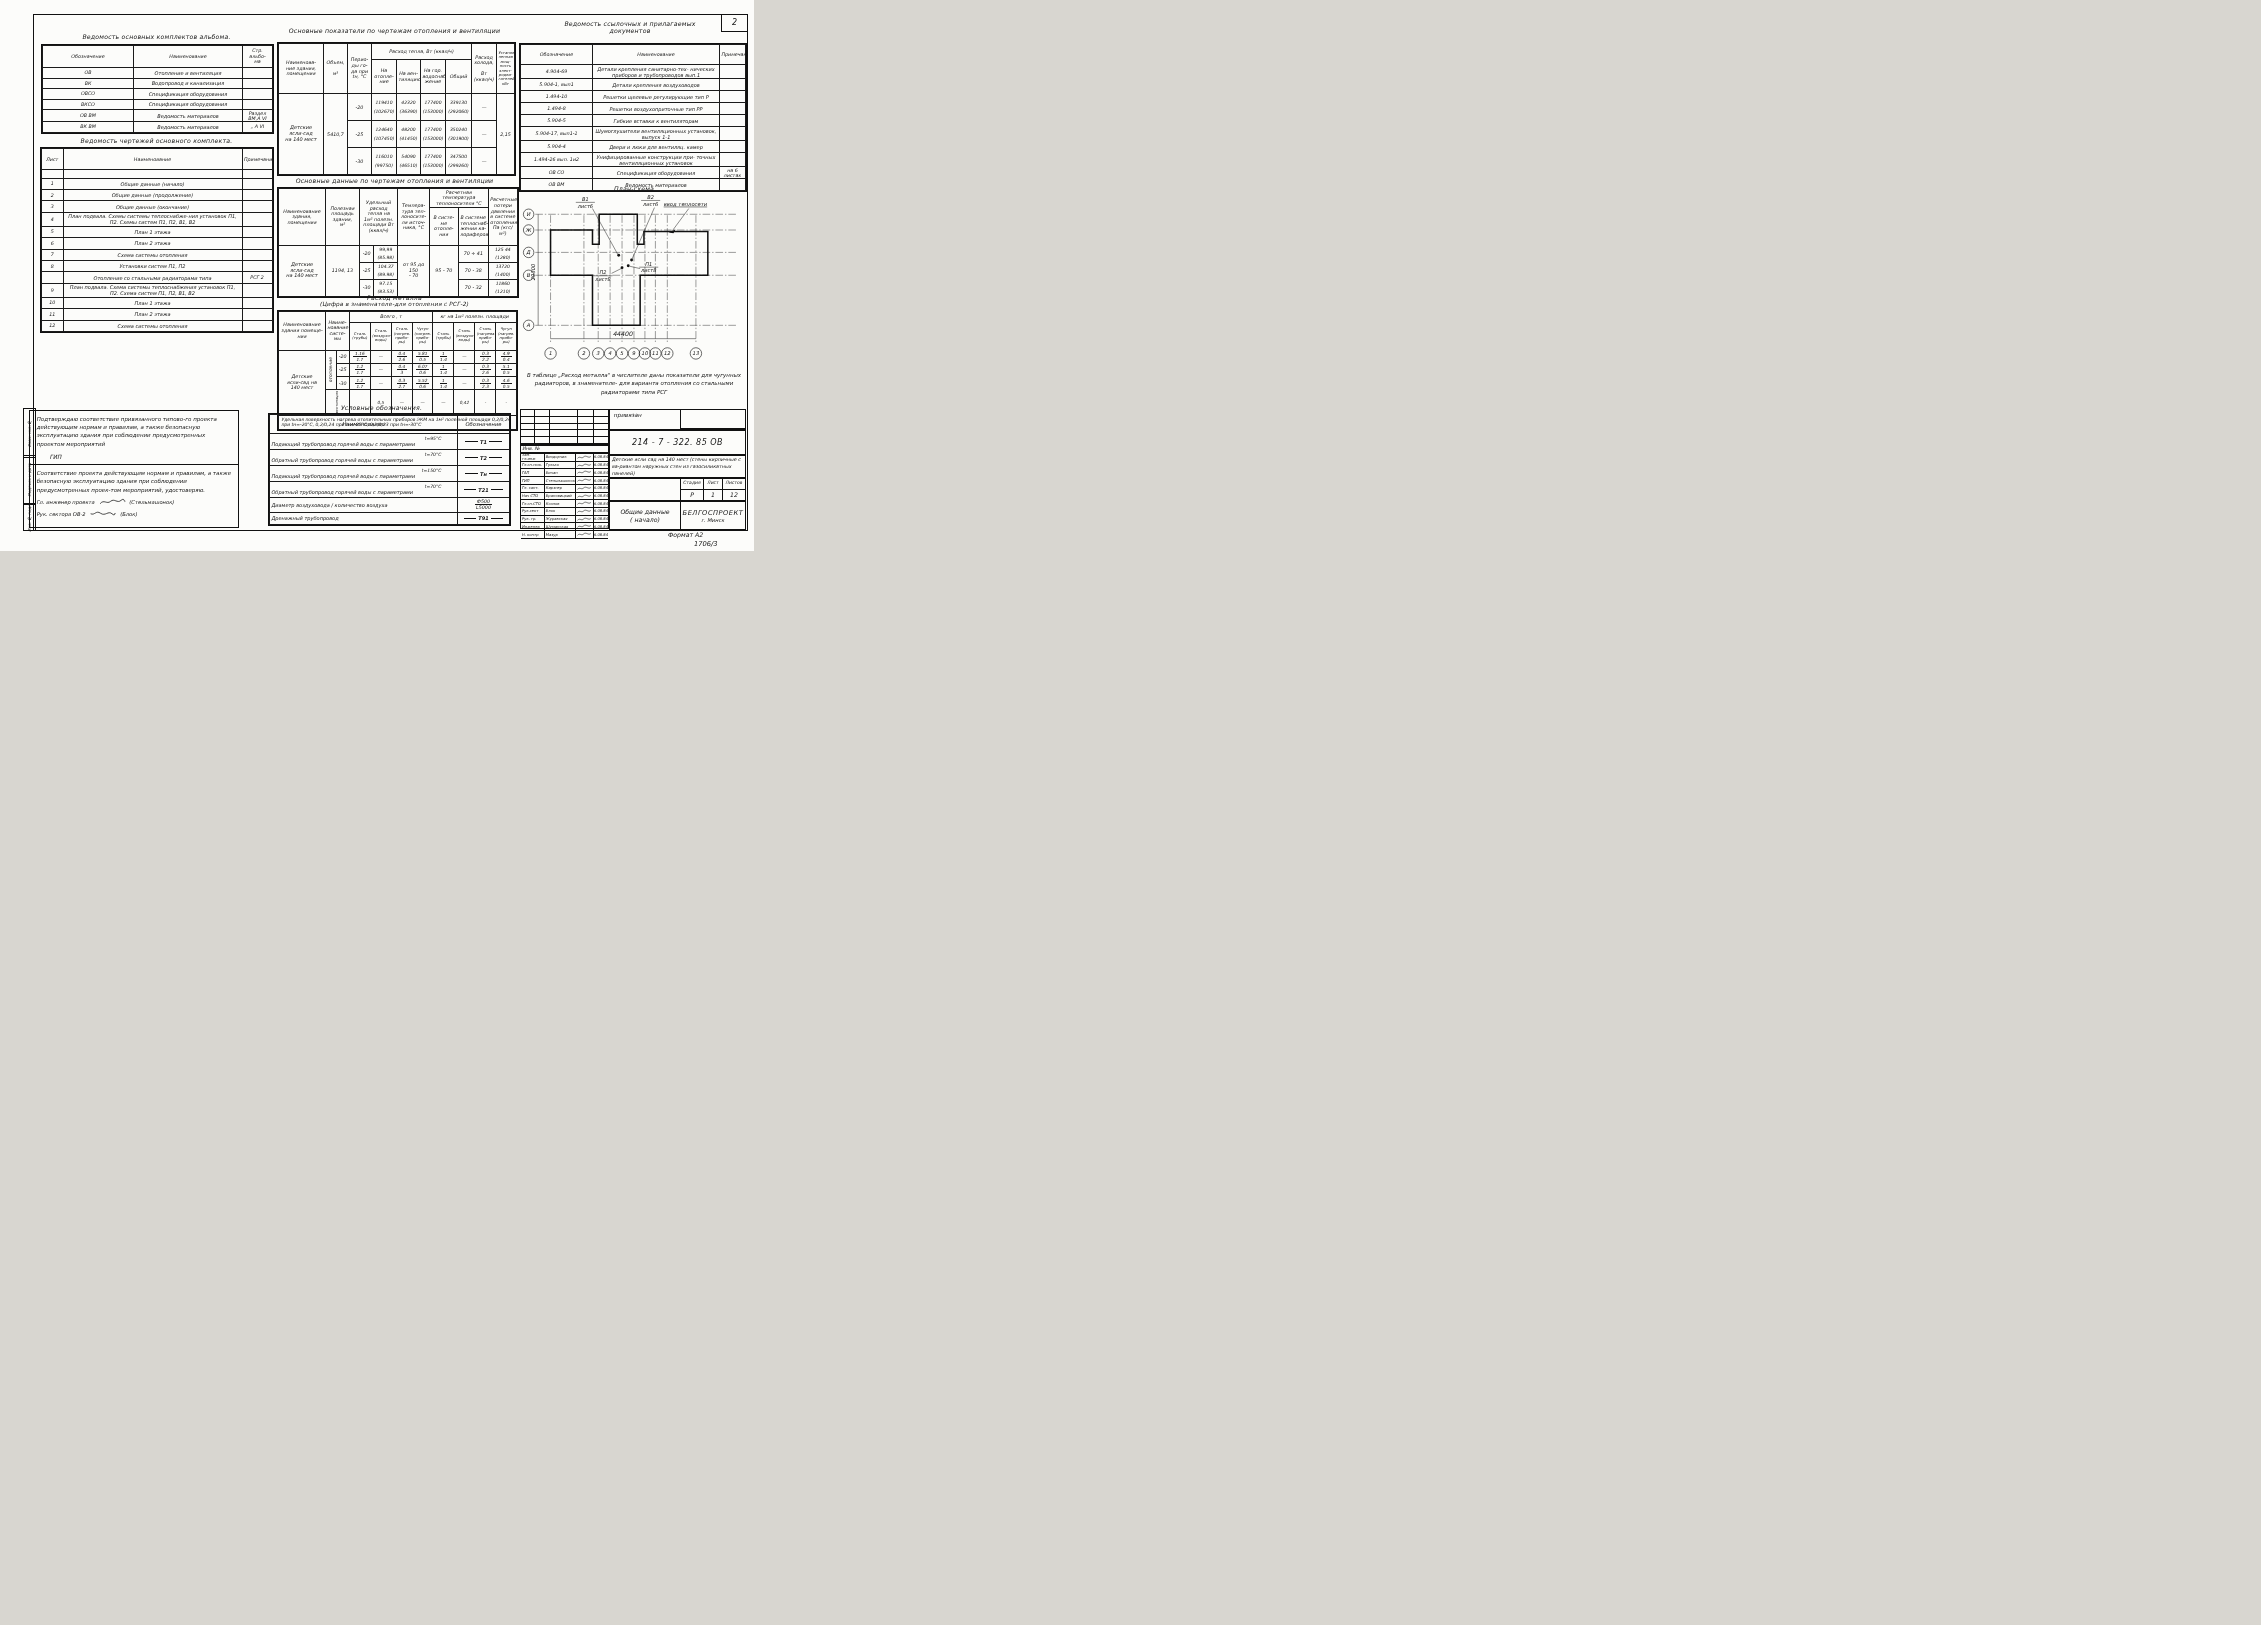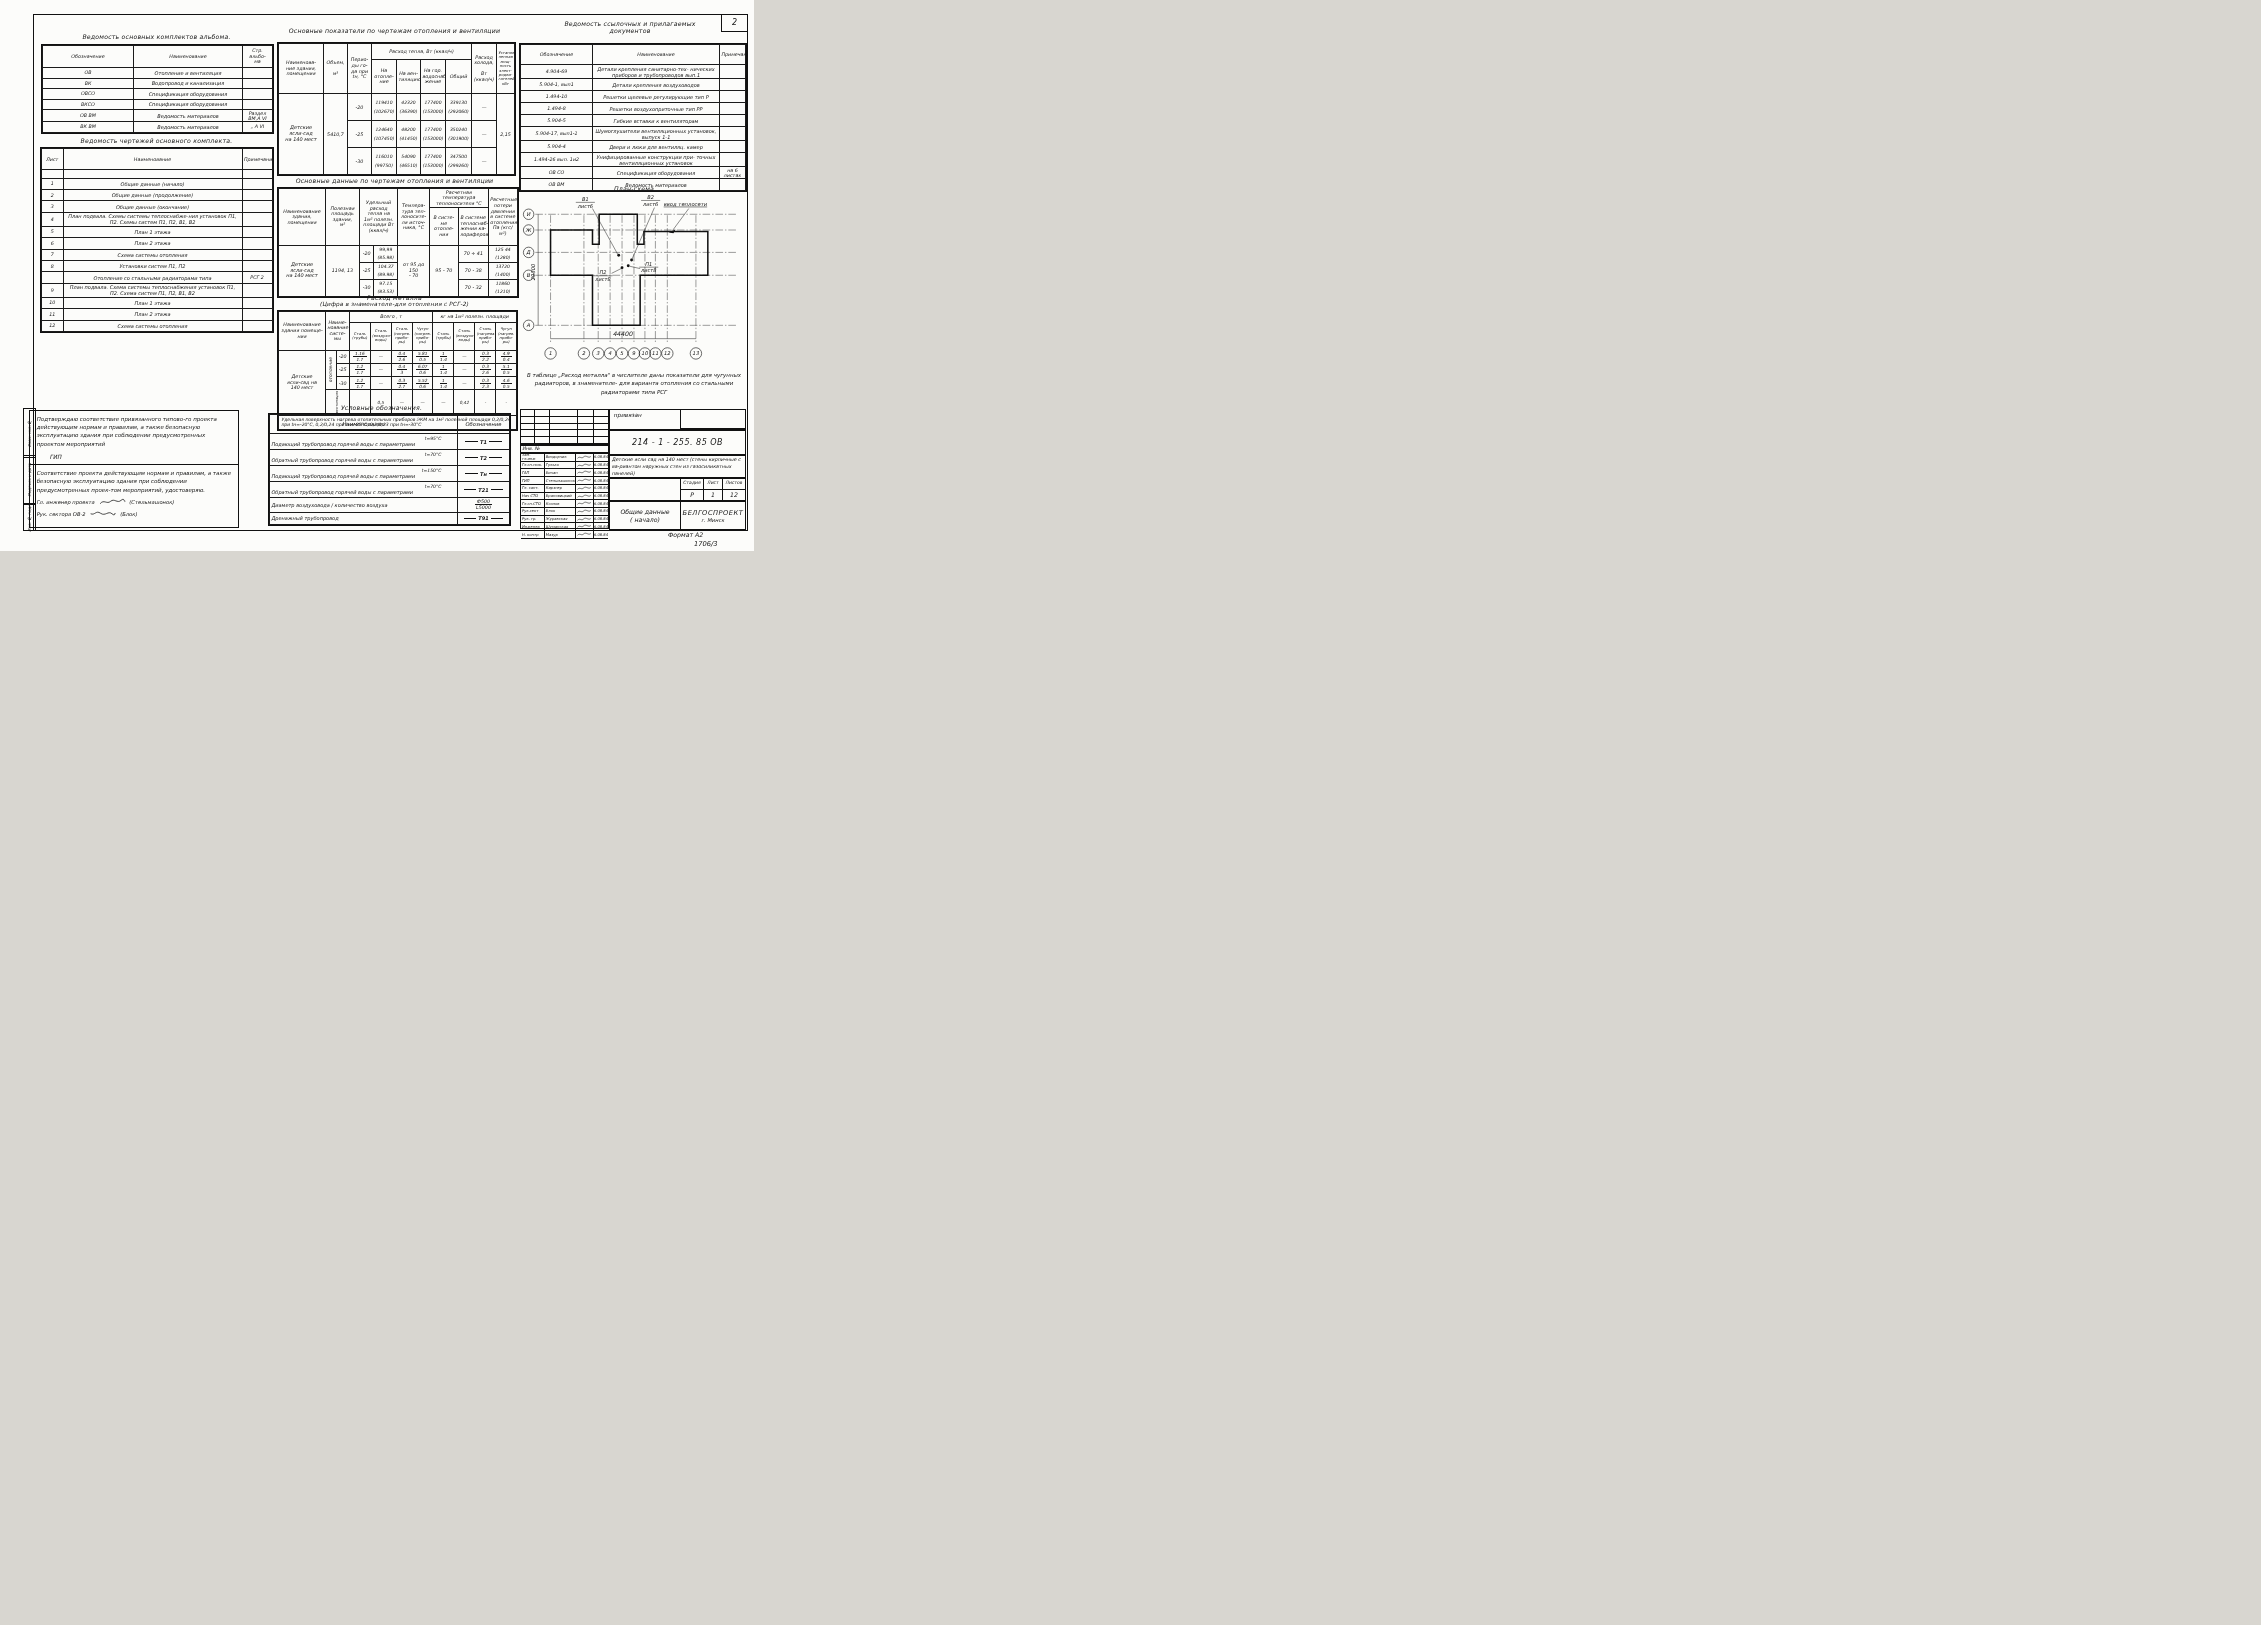--- a/index.html
+++ b/index.html
@@ -1016,21 +1016,21 @@
             </span>
             <span style="flex: 1 1 0%; height: 100%; display: flex; align-items: center; justify-content: center;">6.08.84</span>
           </div>
         </div>
     </div>
     <div class="stamp-cell" style="left:89px;top:0;width:137px;height:21px;">
       <span style="position:absolute;left:3.8px;top:2.4px;font-size:5.7px;">привязан</span>
       <span style="position:absolute;right:0;top:0;width:64px;height:18px;border-left:1px solid #111;border-bottom:1px solid #111;"></span>
     </div>
     <div class="stamp-cell" style="left:89px;top:21px;width:137px;height:25px;display:flex;align-items:center;justify-content:center;font-size:8px;letter-spacing:0.5px;">
-      <span>214 - 1 - 255. 85      ОВ</span>
+      <span>214 - 7 - 322. 85      ОВ</span>
     </div>
     <div class="stamp-cell" style="left:89px;top:46px;width:137px;height:23px;font-size:4.8px;padding:1.4px 1.9px;line-height:1.4;">
       <span>Детские ясли сад на 140 мест (стены кирпичные с ва-риантом наружных стен из газосиликатных панелей)</span>
     </div>
     <div class="stamp-cell" style="left:89px;top:69px;width:72px;height:23px;"></div>
     <div class="stamp-cell" style="left:160px;top:69px;width:66px;height:23px;">
       <div style="display:flex;height:9.5px;border-bottom:0.8px solid #111;text-align:center;font-size:4.5px;">
         <span style="flex:1.1;border-right:0.8px solid #111;padding-top:1.4px;">Стадия</span>
         <span style="flex:0.9;border-right:0.8px solid #111;padding-top:1.4px;">Лист</span>
         <span style="flex:1.1;padding-top:1.4px;">Листов</span>

